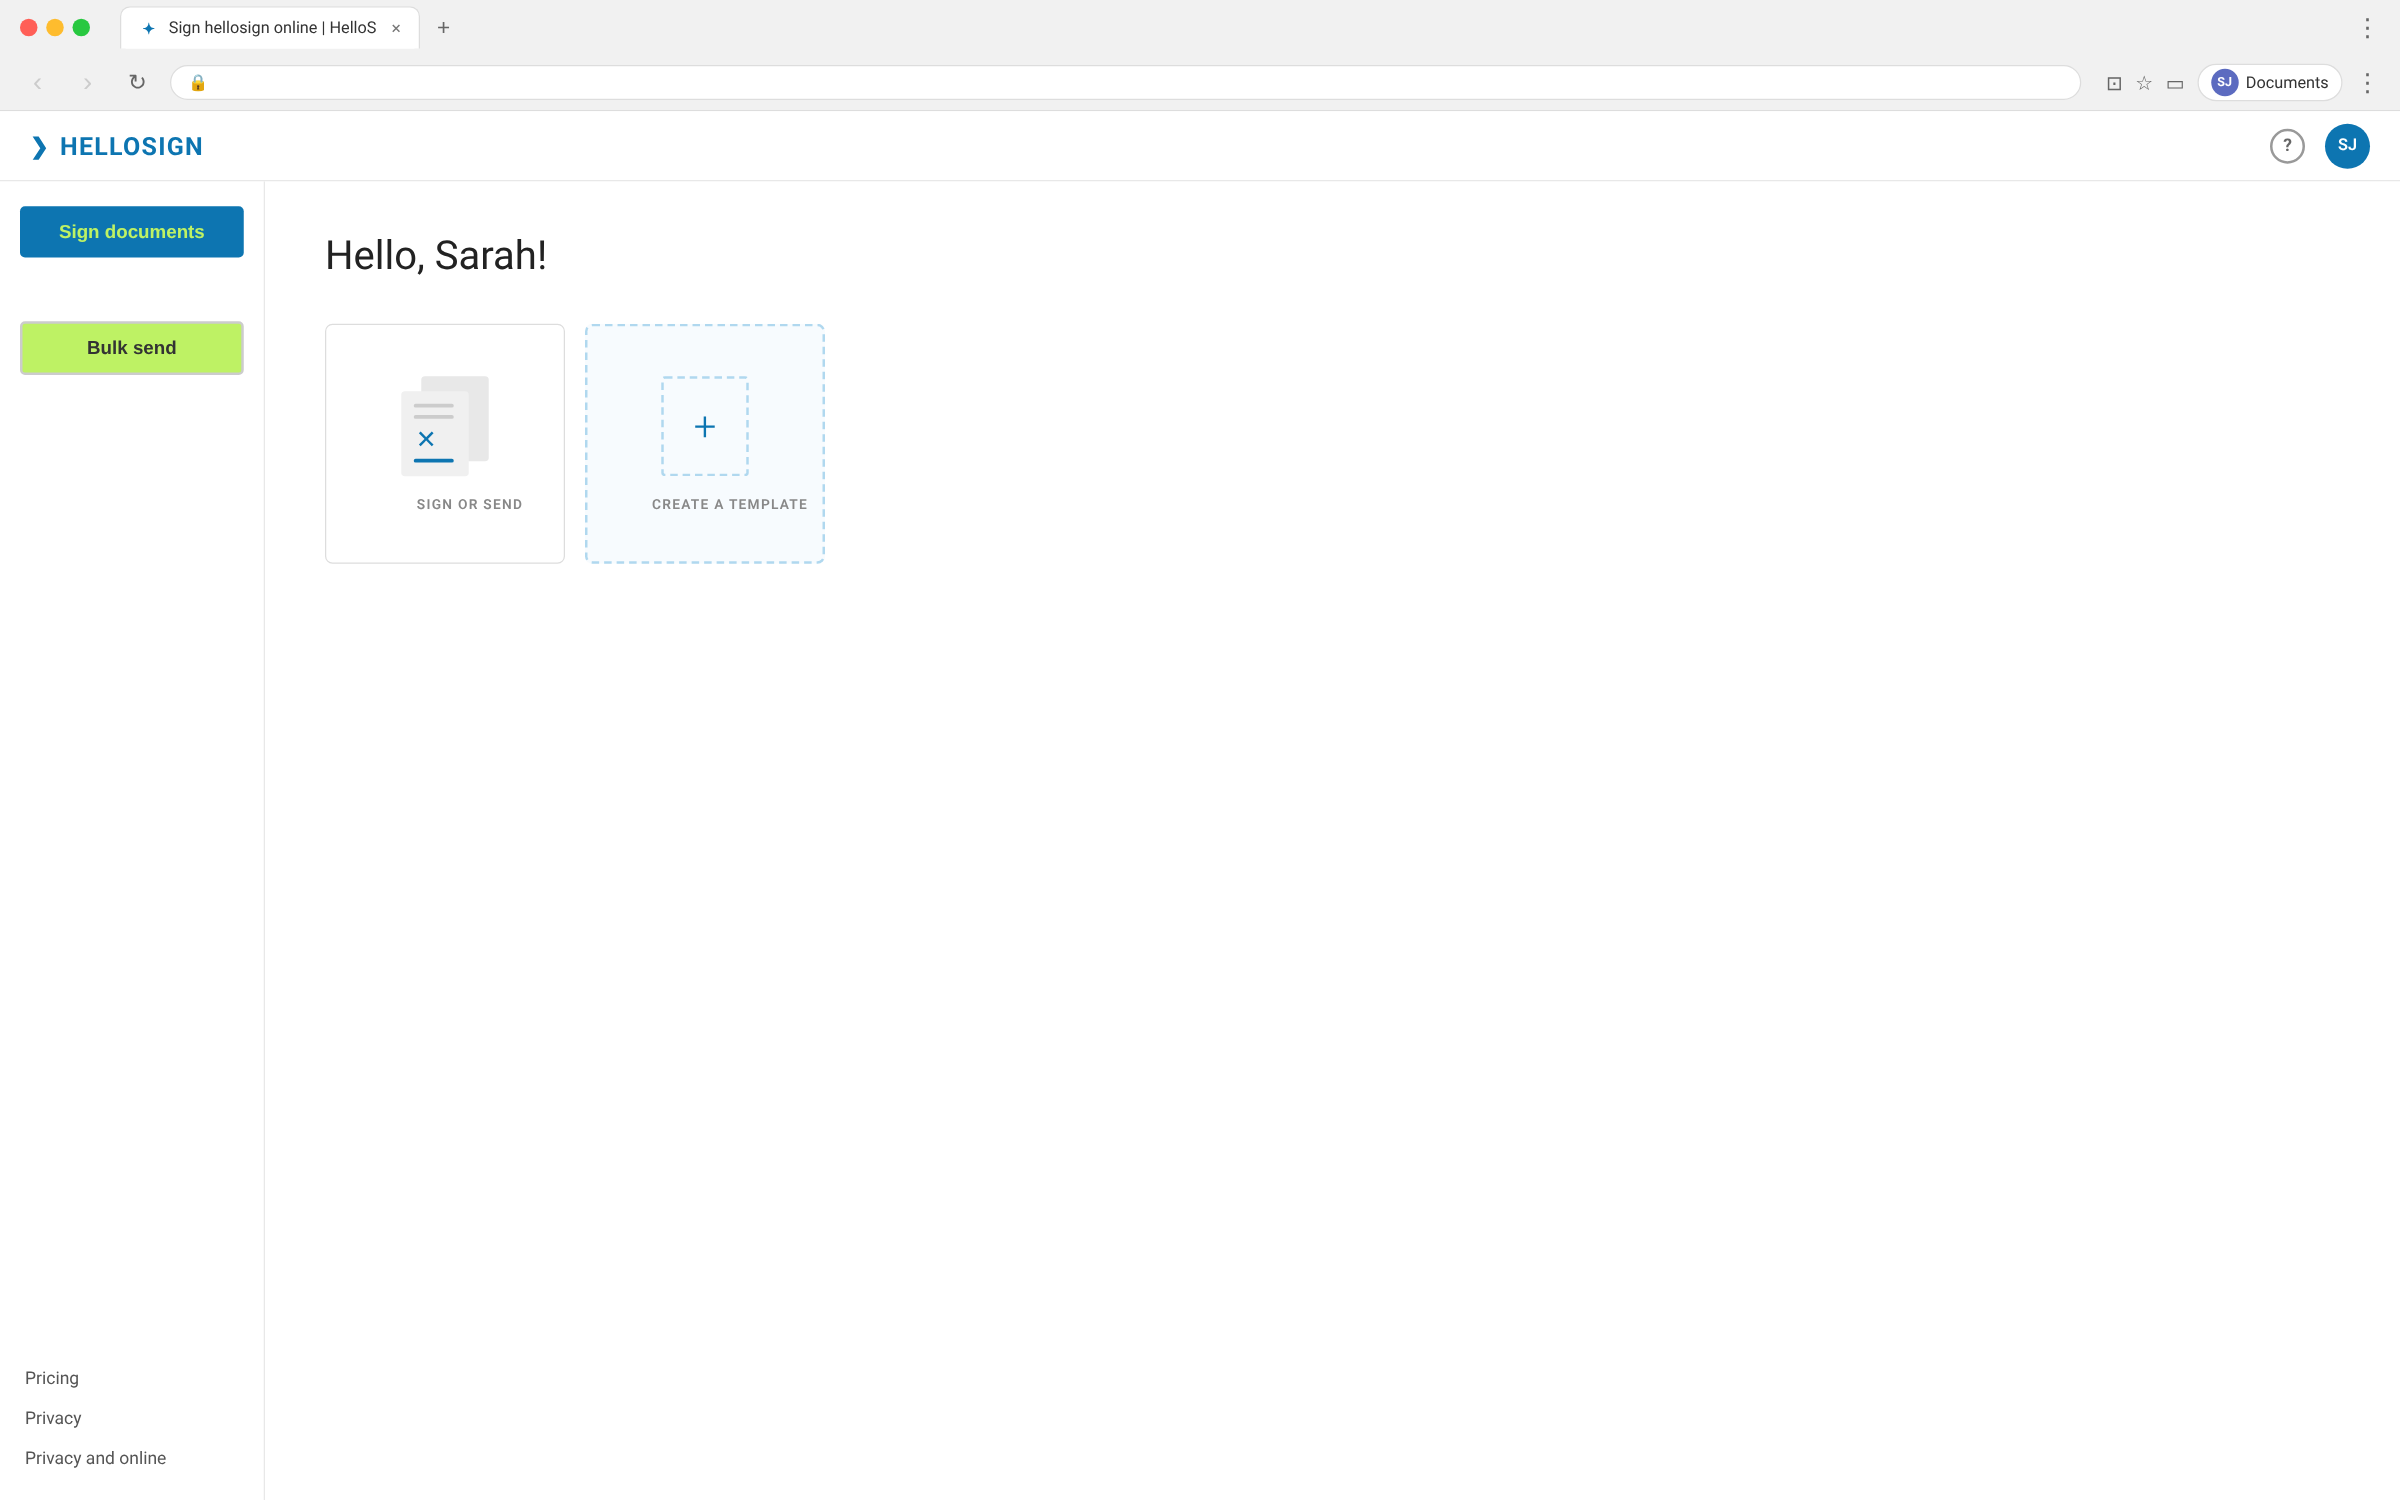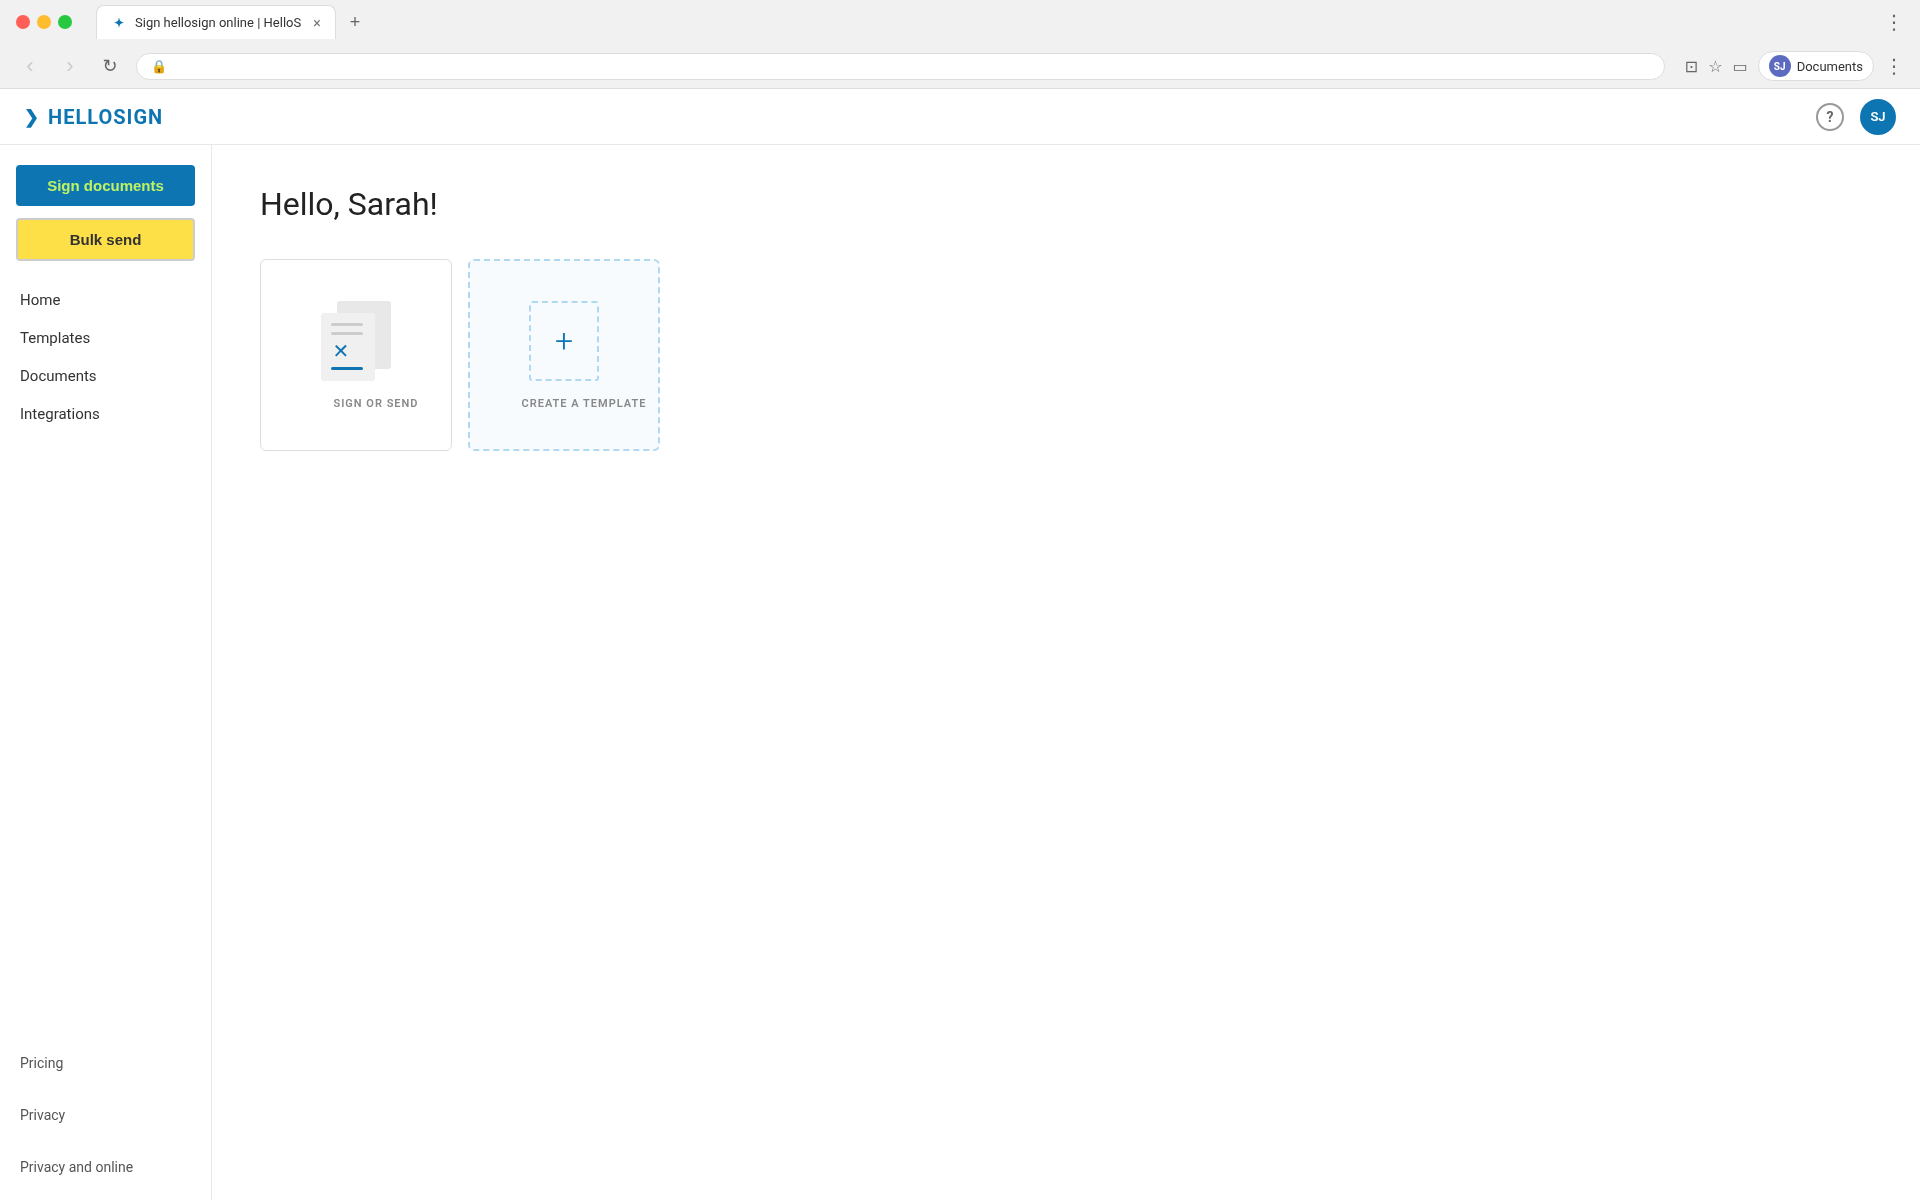--- a/index.html
+++ b/index.html
@@ -280,31 +280,32 @@
       padding: 12px 16px;
       font-size: 15px;
       font-weight: 600;
       cursor: pointer;
       text-align: center;
       margin-bottom: 8px;
       width: 100%;
     }
 
     .sidebar-btn-secondary {
-      background: #fde047;
+      background: #bef264;
       color: #333;
       border: 2px solid #ccc;
       border-radius: 4px;
       padding: 11px 16px;
       font-size: 15px;
       font-weight: 600;
       cursor: pointer;
       text-align: center;
       margin-bottom: 16px;
       width: 100%;
+      margin-top: 39px;
     }
 
     .sidebar-nav {
       display: flex;
       flex-direction: column;
       gap: 0;
     }
 
     .sidebar-nav-item {
       padding: 10px 4px;
@@ -320,21 +321,20 @@
       display: flex;
       flex-direction: column;
       gap: 4px;
     }
 
     .sidebar-footer-link {
       padding: 6px 4px;
       font-size: 14px;
       color: #555;
       cursor: pointer;
-      margin-top: 20px;
     }
 
     
     .main-content {
       flex: 1;
       padding: 40px 48px;
       overflow-y: auto;
     }
 
     .page-title {
@@ -515,26 +515,20 @@
     </div>
   </div>
 
   <div class="main-layout">
 
     <div class="sidebar">
       <div class="sidebar-top">
         <button class="sidebar-btn-primary">Sign documents</button>
         <button class="sidebar-btn-secondary">Bulk send</button>
 
-        <nav class="sidebar-nav">
-          <a class="sidebar-nav-item">Home</a>
-          <a class="sidebar-nav-item">Templates</a>
-          <a class="sidebar-nav-item">Documents</a>
-          <a class="sidebar-nav-item">Integrations</a>
-        </nav>
       </div>
 
       <div class="sidebar-bottom">
         <div class="sidebar-footer-link">Pricing</div>
         <div class="sidebar-footer-link">Privacy</div>
         <div class="sidebar-footer-link">Privacy and online</div>
       </div>
     </div>
 
     <div class="main-content">

